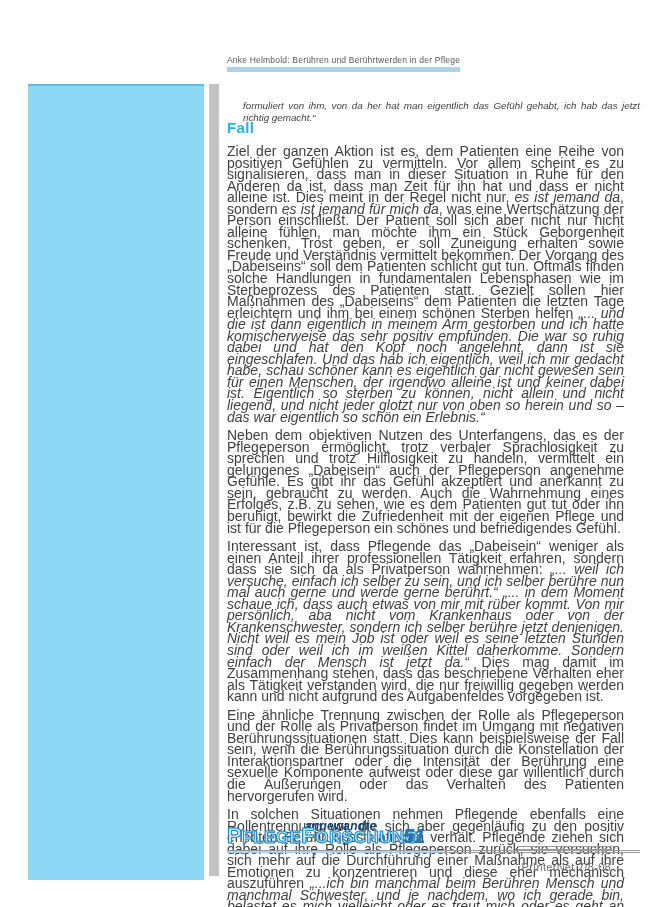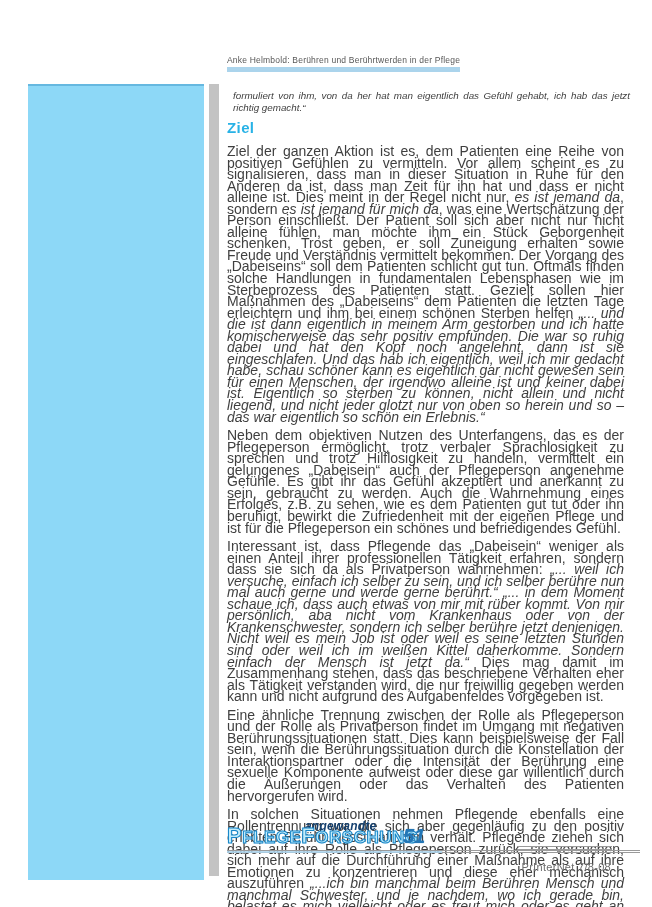--- a/index.html
+++ b/index.html
@@ -27,21 +27,21 @@
   
   .running-header{position:absolute;left:227px;top:55px;display:inline-block;}
   .running-title{
     display:block;font-size:8.5px;letter-spacing:.2px;
     color:var(--c-header_text,#575757);white-space:nowrap;
   }
   .running-underline{height:5px;margin-top:2px;background:var(--c-header_band,#abd4ec);}
 
   
   .intro-quote{
-    position:absolute;left:227px;top:84px;width:397px;margin:6px;
+    position:absolute;left:227px;top:84px;width:397px;margin:16px;
     font-size:9.8px;line-height:11.6px;font-style:italic;
     color:var(--c-body_text,#3f3f3f);text-align:justify;
   }
 
   
   .section-heading{
     position:absolute;left:227px;top:119px;margin:0;
     font-size:15px;font-weight:bold;letter-spacing:.4px;
     color:var(--c-accent,#28b2e6);
   }
@@ -110,21 +110,21 @@
   <div class="sidebar"></div>
   <div class="sidebar-shadow"></div>
 
   <div class="running-header">
     <span class="running-title">Anke Helmbold: Berühren und Berührtwerden in der Pflege</span>
     <div class="running-underline"></div>
   </div>
 
   <p class="intro-quote it">formuliert von ihm, von da her hat man eigentlich das Gefühl gehabt, ich hab das jetzt richtig gemacht.“</p>
 
-  <h2 class="section-heading">Ziel</h2>
+  <h2 class="section-heading">Fall</h2>
 
   <div class="body-col">
     <p class="para"><span>Ziel der ganzen Aktion ist es, dem Patienten eine Reihe von positiven Gefühlen zu vermitteln. Vor allem scheint es zu signalisieren, dass man in dieser Situation in Ruhe für den Anderen da ist, dass man Zeit für ihn hat und dass er nicht alleine ist. Dies meint in der Regel nicht nur, </span><span class="it">es ist jemand da</span><span>, sondern </span><span class="it">es ist jemand für mich da</span><span>, was eine Wertschätzung der Person einschließt. Der Patient soll sich aber nicht nur nicht alleine fühlen, man möchte ihm ein Stück Geborgenheit schenken, Trost geben, er soll Zuneigung erhalten sowie Freude und Verständnis vermittelt bekommen. Der Vorgang des „Dabeiseins“ soll dem Patienten schlicht gut tun. Oftmals finden solche Handlungen in fundamentalen Lebensphasen wie im Sterbeprozess des Patienten statt. Gezielt sollen hier Maßnahmen des „Dabeiseins“ dem Patienten die letzten Tage erleichtern und ihm bei einem schönen Sterben helfen </span><span class="it">„... und die ist dann eigentlich in meinem Arm gestorben und ich hatte komischerweise das sehr positiv empfunden. Die war so ruhig dabei und hat den Kopf noch angelehnt, dann ist sie eingeschlafen. Und das hab ich eigentlich, weil ich mir gedacht habe, schau schöner kann es eigentlich gar nicht gewesen sein für einen Menschen, der irgendwo alleine ist und keiner dabei ist. Eigentlich so sterben zu können, nicht allein und nicht liegend, und nicht jeder glotzt nur von oben so herein und so – das war eigentlich so schön ein Erlebnis.“</span></p>
     <p class="para"><span>Neben dem objektiven Nutzen des Unterfangens, das es der Pflegeperson ermöglicht, trotz verbaler Sprachlosigkeit zu sprechen und trotz Hilflosigkeit zu handeln, vermittelt ein gelungenes „Dabeisein“ auch der Pflegeperson angenehme Gefühle. Es gibt ihr das Gefühl akzeptiert und anerkannt zu sein, gebraucht zu werden. Auch die Wahrnehmung eines Erfolges, z.B. zu sehen, wie es dem Patienten gut tut oder ihn beruhigt, bewirkt die Zufriedenheit mit der eigenen Pflege und ist für die Pflegeperson ein schönes und befriedigendes Gefühl.</span></p>
     <p class="para"><span>Interessant ist, dass Pflegende das „Dabeisein“ weniger als einen Anteil ihrer professionellen Tätigkeit erfahren, sondern dass sie sich da als Privatperson wahrnehmen: </span><span class="it">„... weil ich versuche, einfach ich selber zu sein, und ich selber berühre nun mal auch gerne und werde gerne berührt.“ „... in dem Moment schaue ich, dass auch etwas von mir mit rüber kommt. Von mir persönlich, aba nicht vom Krankenhaus oder von der Krankenschwester, sondern ich selber berühre jetzt denjenigen. Nicht weil es mein Job ist oder weil es seine letzten Stunden sind oder weil ich im weißen Kittel daherkomme. Sondern einfach der Mensch ist jetzt da.“</span><span> Dies mag damit im Zusammenhang stehen, dass das beschriebene Verhalten eher als Tätigkeit verstanden wird, die nur freiwillig gegeben werden kann und nicht aufgrund des Aufgabenfeldes vorgegeben ist.</span></p>
     <p class="para"><span>Eine ähnliche Trennung zwischen der Rolle als Pflegeperson und der Rolle als Privatperson findet im Umgang mit negativen Berührungssituationen statt. Dies kann beispielsweise der Fall sein, wenn die Berührungssituation durch die Konstellation der Interaktionspartner oder die Intensität der Berührung eine sexuelle Komponente aufweist oder diese gar willentlich durch die Äußerungen oder das Verhalten des Patienten hervorgerufen wird.</span></p>
     <p class="para"><span>In solchen Situationen nehmen Pflegende ebenfalls eine Rollentrennung vor, die sich aber gegenläufig zu den positiv erlebten Berührungssituationen verhält. Pflegende ziehen sich dabei auf ihre Rolle als Pflegeperson zurück, sie versuchen, sich mehr auf die Durchführung einer Maßnahme als auf ihre Emotionen zu konzentrieren und diese eher mechanisch auszuführen </span><span class="it">„...ich bin manchmal beim Berühren Mensch und manchmal Schwester, und je nachdem, wo ich gerade bin, belastet es mich vielleicht oder es freut mich oder es geht an mir vorbei... Jeder, glaube ich, ist in diesem Moment in seiner Rolle, in der er sich wohlfühlt und die er auch aushalten kann.“</span></p>
   </div>
 
   <div class="logo">

